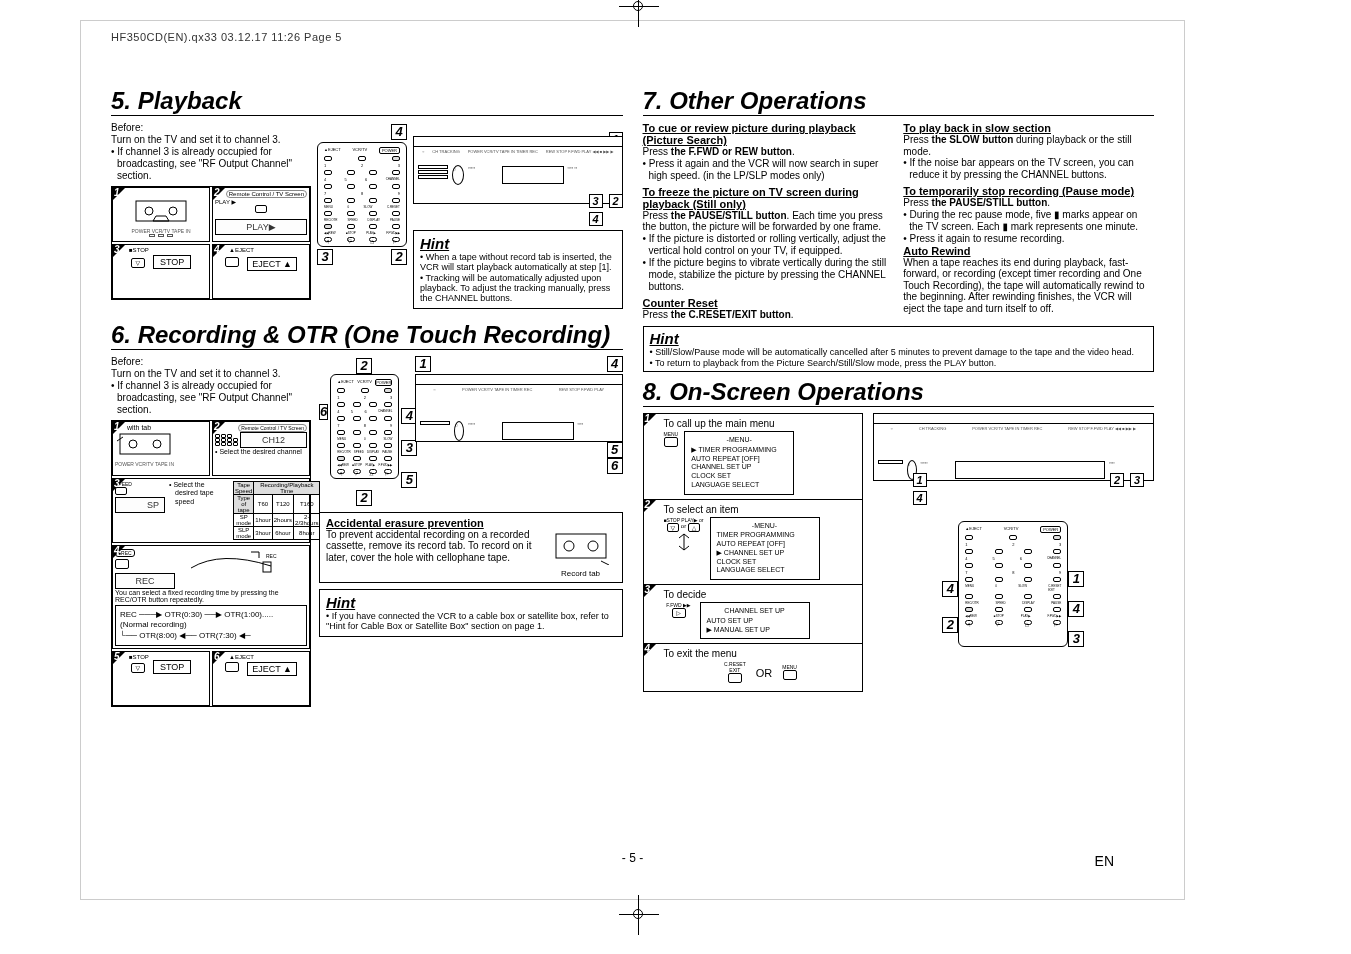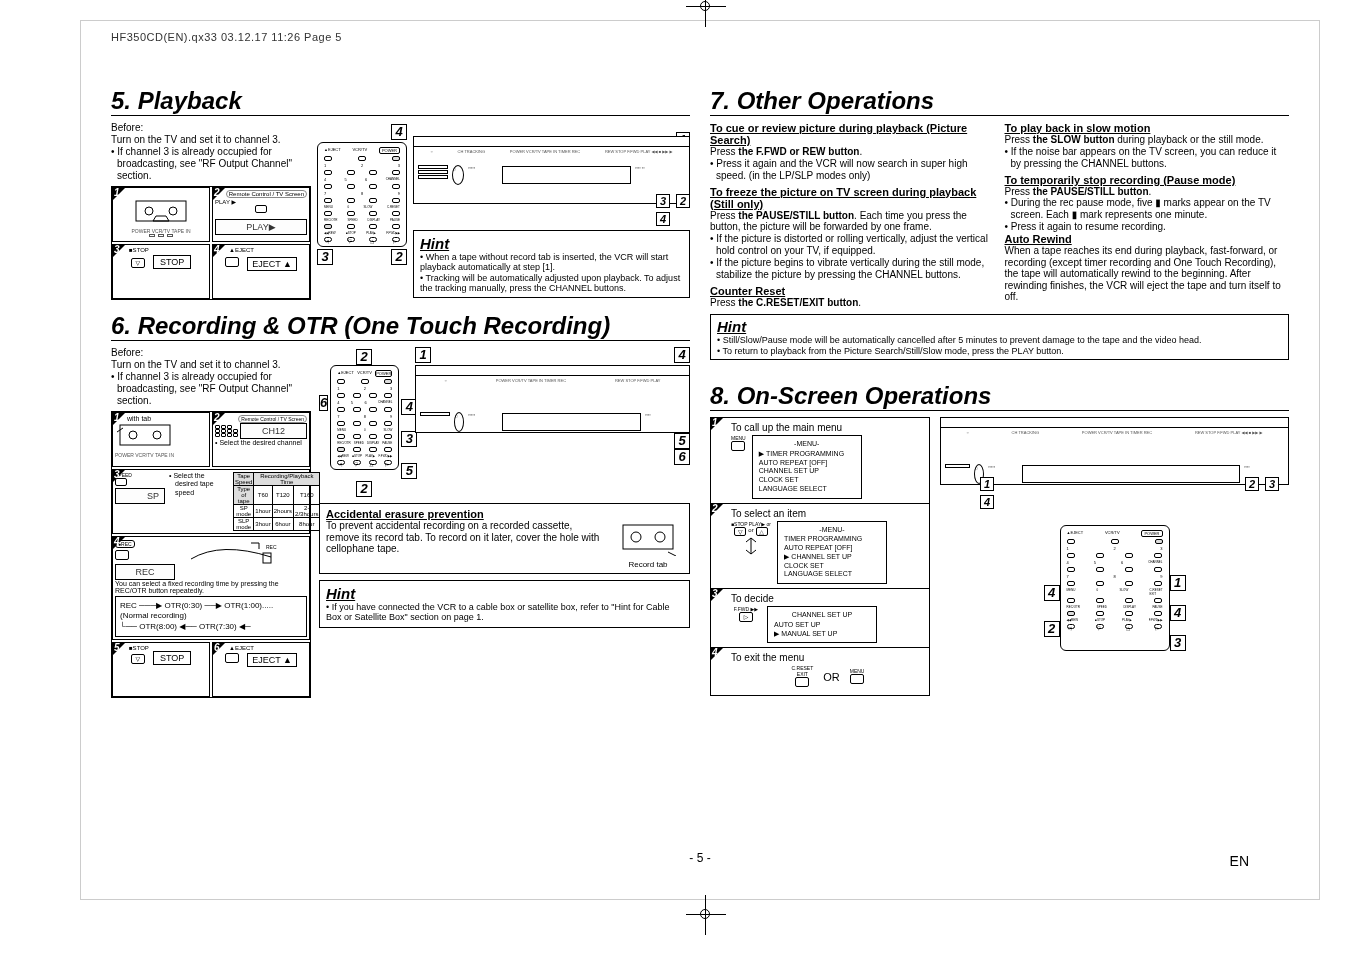--- a/index.html
+++ b/index.html
@@ -9,21 +9,21 @@
     color: #000;
     width: 1351px;
     height: 954px;
     position: relative;
     overflow: hidden;
   }
   .page {
     position: absolute;
     left: 80px;
     top: 20px;
-    width: 1240px;
+    width: 1105px;
     height: 880px;
     border: 1px solid #ccc;
     padding: 10px 30px 10px 30px;
   }
   .header-line {
     font-size: 11px;
     color: #333;
     margin-bottom: 40px;
     letter-spacing: 0.5px;
   }
@@ -751,39 +751,39 @@
           <div class="body-text"><span>Press </span><b>the F.FWD or REW button</b>.</div>
           <div class="bullet">• Press it again and the VCR will now search in super high speed. (in the LP/SLP modes only)</div>
           <div class="sub-head" style="margin-top:4px;">To freeze the picture on TV screen during playback (Still only)</div>
           <div class="body-text">Press <b>the PAUSE/STILL button</b>. Each time you press the button, the picture will be forwarded by one frame.</div>
           <div class="bullet">• If the picture is distorted or rolling vertically, adjust the vertical hold control on your TV, if equipped.</div>
           <div class="bullet">• If the picture begins to vibrate vertically during the still mode, stabilize the picture by pressing the CHANNEL buttons.</div>
           <div class="sub-head" style="margin-top:4px;">Counter Reset</div>
           <div class="body-text">Press <b>the C.RESET/EXIT button</b>.</div>
         </div>
         <div>
-          <div class="sub-head">To play back in slow motion</div>
+          <div class="sub-head">To play back in slow section</div>
           <div class="body-text">Press <b>the SLOW button</b> during playback or the still mode.</div>
           <div class="bullet">• If the noise bar appears on the TV screen, you can reduce it by pressing the CHANNEL buttons.</div>
           <div class="sub-head" style="margin-top:4px;">To temporarily stop recording (Pause mode)</div>
           <div class="body-text">Press <b>the PAUSE/STILL button</b>.</div>
           <div class="bullet">• During the rec pause mode, five ▮ marks appear on the TV screen. Each ▮ mark represents one minute.</div>
           <div class="bullet">• Press it again to resume recording.</div>
           <div class="sub-head" style="">Auto Rewind</div>
           <div class="body-text">When a tape reaches its end during playback, fast-forward, or recording (except timer recording and One Touch Recording), the tape will automatically rewind to the beginning. After rewinding finishes, the VCR will eject the tape and turn itself to off.</div>
         </div>
       </div>
 
       <div style="border:1px solid #000;padding:3px 6px;margin-top:6px;">
         <div class="hint-title">Hint</div>
         <div class="hint-body">• Still/Slow/Pause mode will be automatically cancelled after 5 minutes to prevent damage to the tape and the video head.</div>
         <div class="hint-body">• To return to playback from the Picture Search/Still/Slow mode, press the PLAY button.</div>
       </div>
 
-      <h1 class="section" style="margin-top:22px;">8. On-Screen Operations</h1>
+      <h1 class="section" style="margin-top:6px;">8. On-Screen Operations</h1>
       <div style="display:flex;gap:10px;">
         <div class="step-list" style="flex:0 0 220px;">
           <div class="step">
             <div class="corner">
                 <span>1</span>
               </div>
             <div class="step-title">To call up the main menu</div>
             <div style="display:flex;gap:6px;margin-top:2px;">
               <div style="font-size:5px;text-align:center;"><span>MENU</span><br><span style="display:inline-block;width:14px;height:10px;border:0.5px solid #000;border-radius:2px;"></span></div>
               <div class="menu-screen">

